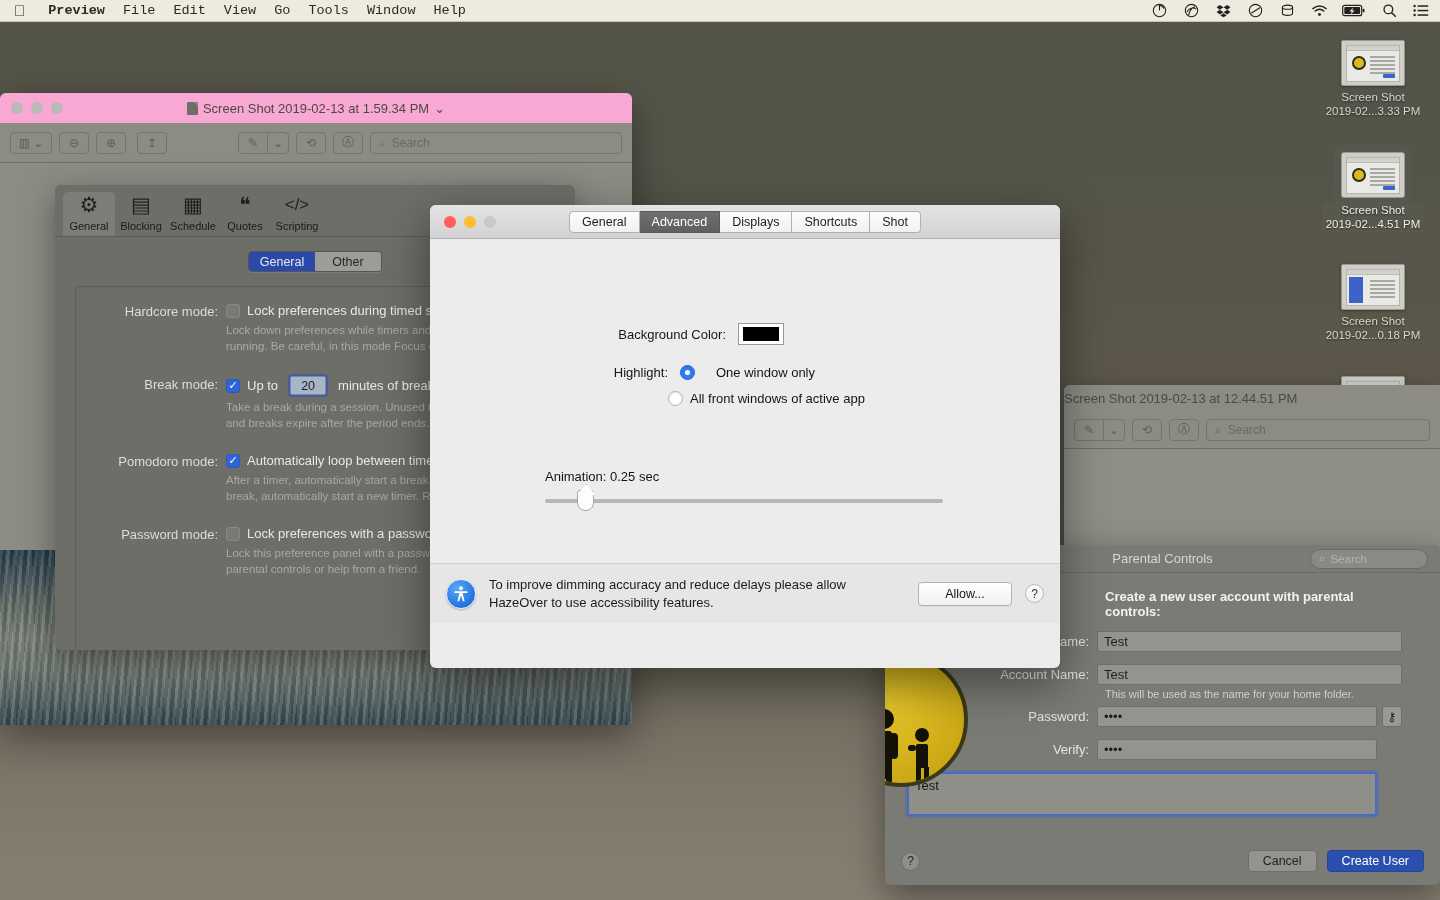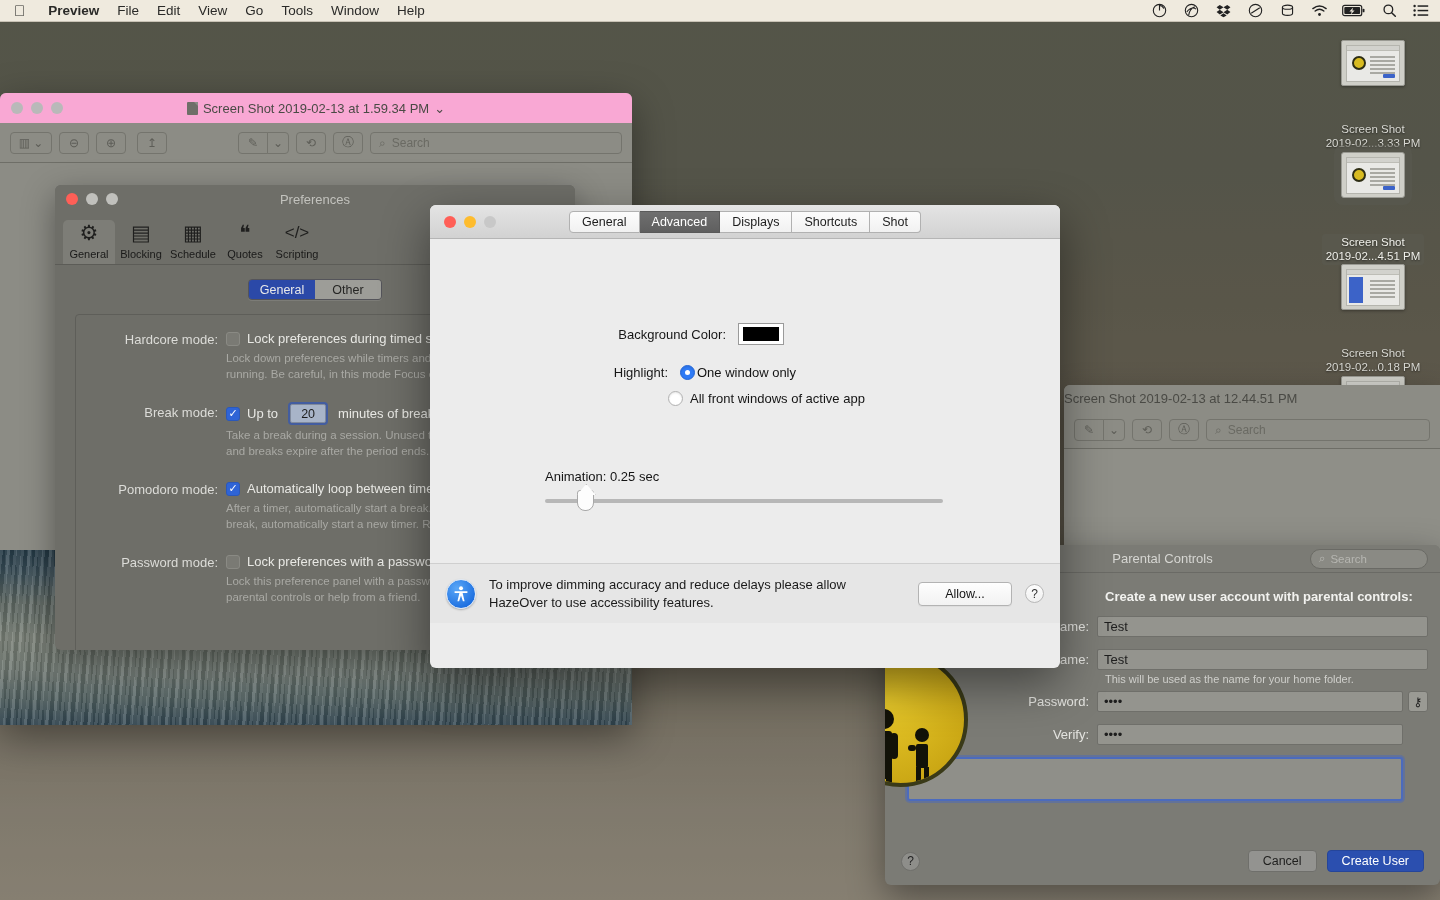--- a/index.html
+++ b/index.html
@@ -35,21 +35,21 @@
   
   #menubar {
     position: absolute; top: 0; left: 0; width: 1440px; height: 22px;
     background: #efeade;
     display: flex; align-items: center;
     font-size: 13.5px; color: #2a2a28;
     z-index: 500;
     border-bottom: 1px solid #c8c2b4;
   }
   #menubar .apple { margin: 0 14px 0 14px; font-size: 15px; line-height: 1; }
-  #menubar .mi { padding: 0 9px; line-height: 22px; white-space: nowrap; }
+  #menubar .mi { padding: 0 9px; line-height: 22px; white-space: nowrap; font-family: Liberation Mono, monospace; }
   #menubar .mi.app { font-weight: bold; }
   #menubar .right { margin-left: auto; display: flex; align-items: center; padding-right: 10px; gap: 14px; }
   #menubar .right .ic { display:inline-flex; align-items:center; justify-content:center; width:18px; height:18px; }
 
   
   .win { position: absolute; border-radius: 6px; box-shadow: 0 10px 32px rgba(0,0,0,0.38); }
   .tl { display: flex; gap: 8px; align-items: center; }
   .dot { width: 12px; height: 12px; border-radius: 50%; }
   .dot.red { background: #ff5f57; }
   .dot.yellow { background: #febc2e; }
@@ -258,21 +258,21 @@
   #pcWin .titlebar {
     height: 28px; background: #7b7b75; position: relative; display: flex; align-items: center;
     border-bottom: 1px solid #6a6a65;
   }
   #pcWin .wtitle { position:absolute; left:0; right:0; text-align:center; font-size:13px; color:#d6d6d2; }
   #pcWin .pcsearch {
     position: absolute; right: 12px; width: 118px; height: 20px; border-radius: 10px;
     border: 1px solid #6a6a65; background: #8a8a84; display:flex; align-items:center; gap:5px; padding: 0 8px;
     font-size: 11.5px; color: #b6b6b1;
   }
-  #pcWin .pcbody { padding: 16px 12px 0 22px; position: relative; height: 260px; }
+  #pcWin .pcbody { padding: 16px 38px 0 22px; position: relative; height: 260px; }
   .pc-head { font-size: 13px; font-weight: bold; color: #f2f2ef; margin-left: 198px; }
   .fr { display: flex; align-items: center; margin-top: 12px; }
   .fr .lab { width: 190px; text-align: right; padding-right: 8px; font-size: 13px; color: #e4e4e0; }
   .fin {
     flex: 1; height: 21px; background: #94948e; border: 1px solid #6f6f6a;
     border-radius: 2px; font-size: 13px; color: #1e1e1e; display:flex; align-items:center; padding: 0 6px;
   }
   .fhint { font-size: 11px; color: #cfcfcb; margin-left: 198px; margin-top: 3px; }
   .popup {
     width: 44px; height: 21px; background: #9a9a94; border: 1px solid #6f6f6a; border-radius: 3px;
@@ -326,21 +326,21 @@
   .dicon .mini {
     width: 54px; height: 37px; background: #e9e9e6; border: 1px solid #b5b5ae; position: relative;
   }
   .dicon .mini .bar { height: 5px; background: #d2d2cd; border-bottom: 1px solid #bdbdb6; }
   .dicon .mini .ycirc { position:absolute; left:5px; top:10px; width:14px; height:14px; border-radius:50%; background:#d8bb20; border:2px solid #2e2e14;}
   .dicon .mini .lines { position:absolute; left:23px; top:10px; right:4px; }
   .dicon .mini .lines i { display:block; height:2px; background:#a9a9a3; margin-bottom:2px;}
   .dicon .mini .bluebtn { position:absolute; right:4px; bottom:3px; width:12px; height:4px; background:#3b63c9; border-radius:1px;}
   .dicon .mini .bluecol { position:absolute; left:2px; top:7px; width:14px; bottom:2px; background:#3c63c8;}
   .dicon .cap {
-    font-size: 11.5px; color: #d8d8d2; line-height: 1.25; text-shadow: 0 1px 2px rgba(0,0,0,0.55); margin-top: 32px;
+    font-size: 11.5px; color: #d8d8d2; line-height: 1.25; text-shadow: 0 1px 2px rgba(0,0,0,0.55);
   }
   .dicon.sel .cap { background: rgba(90,90,80,0.62); color: #efefe9; border-radius: 3px; padding: 1px 4px; }
 </style>
 </head>
 <body>
 
 <div id="desktop"></div>
 
 <div class="dicon" id="di0" style="left:1318px; top:40px;">
   <div class="thumb">
@@ -455,28 +455,20 @@
       <span>⌕</span>
       <span>Search</span>
     </div>
   </div>
   <div class="content">
     <div class="photo"></div>
   </div>
 </div>
 
 <div class="win" id="prefsWin">
-  <div class="titlebar">
-    <div class="tl">
-      <span class="dot red"></span>
-      <span class="dot off"></span>
-      <span class="dot off"></span>
-    </div>
-    <div class="wtitle">Preferences</div>
-  </div>
 
   <div class="toolbar">
     <div class="pt-item active">
       <div class="pt-ic">⚙</div>
       <div class="pt-lb">General</div>
     </div>
     <div class="pt-item">
       <div class="pt-ic">▤</div>
       <div class="pt-lb">Blocking</div>
     </div>
@@ -640,21 +632,21 @@
 
     <div class="hrow" style="position:absolute; left:0; top:84px; width:100%;">
       <div class="hlabel" style="width:296px">Background Color:</div>
       <div class="colorwell" style="margin-left:12px">
           <i></i>
         </div>
     </div>
 
     <div class="hrow" style="position:absolute; left:0; top:126px; width:100%;">
       <div class="hlabel" style="width:238px">Highlight:</div>
-      <div style="display:flex;align-items:center;gap:2px;margin-left:12px">
+      <div style="display:flex;align-items:center;gap:21px;margin-left:12px">
         <span class="radio on">
             <i></i>
           </span>
         <span style="font-size:13px;color:#141414">One window only</span>
       </div>
     </div>
 
     <div class="hrow" style="position:absolute; left:238px; top:152px;">
       <div style="display:flex;align-items:center;gap:7px">
         <span class="radio"></span>

